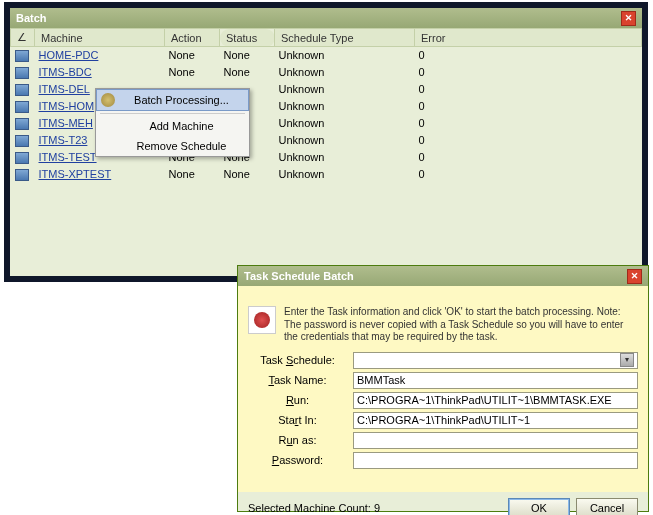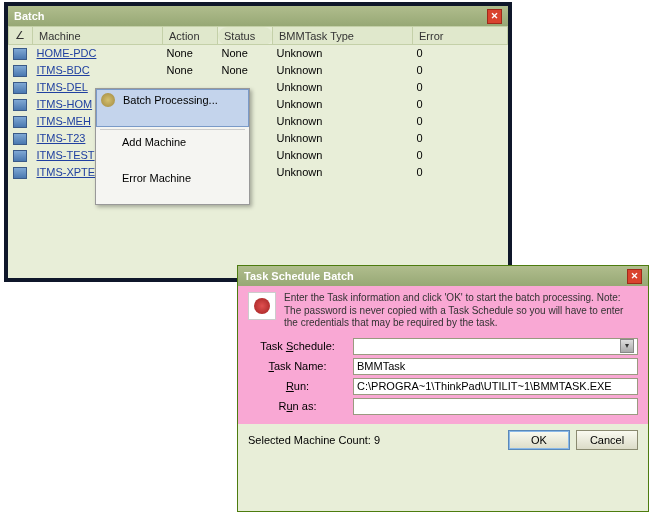--- a/index.html
+++ b/index.html
@@ -11,23 +11,23 @@
   height: 515px;
   position: relative;
   overflow: hidden;
 }
 
 
 .batch-window {
   position: absolute;
   top: 2px;
   left: 4px;
-  width: 508px;
+  width: 644px;
   height: 280px;
-  border: 4px solid #0f172a;
+  border: 6px solid #0f172a;
   background: #8b5cf6;
 }
 .batch-titlebar {
   height: 20px;
   background: linear-gradient(#b0bd8d, #97a875);
   color: #fff;
   font-weight: bold;
   padding: 3px 6px;
   display: flex;
   justify-content: space-between;
@@ -85,23 +85,24 @@
   position: absolute;
   top: 88px;
   left: 95px;
   width: 155px;
   background: #f5f5f2;
   border: 1px solid #999;
   box-shadow: 2px 2px 4px rgba(0,0,0,0.3);
   z-index: 10;
 }
 .context-menu .menu-item {
-  padding: 4px 8px 20px 26px;
+  padding: 4px 8px 4px 26px;
   cursor: pointer;
   position: relative;
+  text-align: center;
 }
 .context-menu .menu-item.selected {
   background: #c4d4ec;
   border: 1px solid #7a9ac8;
 }
 .menu-icon {
   position: absolute;
   left: 4px; top: 3px;
   width: 14px; height: 14px;
   display: inline-block;
@@ -126,21 +127,21 @@
 .task-titlebar {
   height: 20px;
   background: linear-gradient(#b0bd8d, #97a875);
   color: #fff;
   font-weight: bold;
   padding: 3px 6px;
   display: flex;
   justify-content: space-between;
   align-items: center;
 }
-.task-body { padding: 6px 10px; background: #f9a8d4; }
+.task-body { padding: 20px 10px; background: #fef9c3; }
 .task-intro { display: flex; gap: 8px; margin-bottom: 8px; }
 .task-intro-icon {
   width: 28px; height: 28px;
   background: #fff;
   border: 1px solid #ccc;
   flex-shrink: 0;
   position: relative;
 }
 .task-intro-icon::after {
   content: "";
@@ -210,21 +211,21 @@
     <div class="close-btn">✕</div>
   </div>
   <div class="batch-body">
     <table class="batch-table">
       <thead>
         <tr>
           <th>∠</th>
           <th class="col-machine">Machine</th>
           <th class="col-action">Action</th>
           <th class="col-status">Status</th>
-          <th class="col-mtype">BMMTask Type</th>
+          <th class="col-mtype">Schedule Type</th>
           <th>Error</th>
         </tr>
       </thead>
       <tbody id="batch-rows">
           <tr>
             <td><span class="machine-icon"></span></td>
             <td class="machine-cell">HOME-PDC</td>
             <td>None</td>
             <td>None</td>
             <td>Unknown</td>
@@ -294,21 +295,21 @@
 <div class="context-menu">
   <div class="menu-item selected">
     <span class="menu-icon gear-icon"></span>
     <span>Batch Processing...</span>
   </div>
   <div class="sep"></div>
   <div class="menu-item">
     <span>Add Machine</span>
   </div>
   <div class="menu-item">
-    <span>Error Machine</span>
+    <span>Remove Schedule</span>
   </div>
 </div>
 
 <div class="task-dialog">
   <div class="task-titlebar">
     <span>Task Schedule Batch</span>
     <div class="close-btn">✕</div>
   </div>
   <div class="task-body">
     <div class="task-intro">
@@ -325,22 +326,30 @@
     </div>
     <div class="form-row">
       <label><span class="u">T</span>ask Name:</label>
       <input type="text" value="BMMTask" style="">
     </div>
     <div class="form-row">
       <label><span class="u">R</span>un:</label>
       <input type="text" value="C:\PROGRA~1\ThinkPad\UTILIT~1\BMMTASK.EXE" style="">
     </div>
     <div class="form-row">
+      <label>Sta<span class="u">r</span>t In:</label>
+      <input type="text" value="C:\PROGRA~1\ThinkPad\UTILIT~1" style="">
+    </div>
+    <div class="form-row">
       <label>R<span class="u">u</span>n as:</label>
       <input type="text" value="" style="">
+    </div>
+    <div class="form-row">
+      <label><span class="u">P</span>assword:</label>
+      <input type="password" value="" style="">
     </div>
   </div>
   <div class="dialog-footer">
     <span class="sel-count">Selected Machine Count: 9</span>
     <div class="btns">
       <button class="btn ok">OK</button>
       <button class="btn">Cancel</button>
     </div>
   </div>
 </div>

